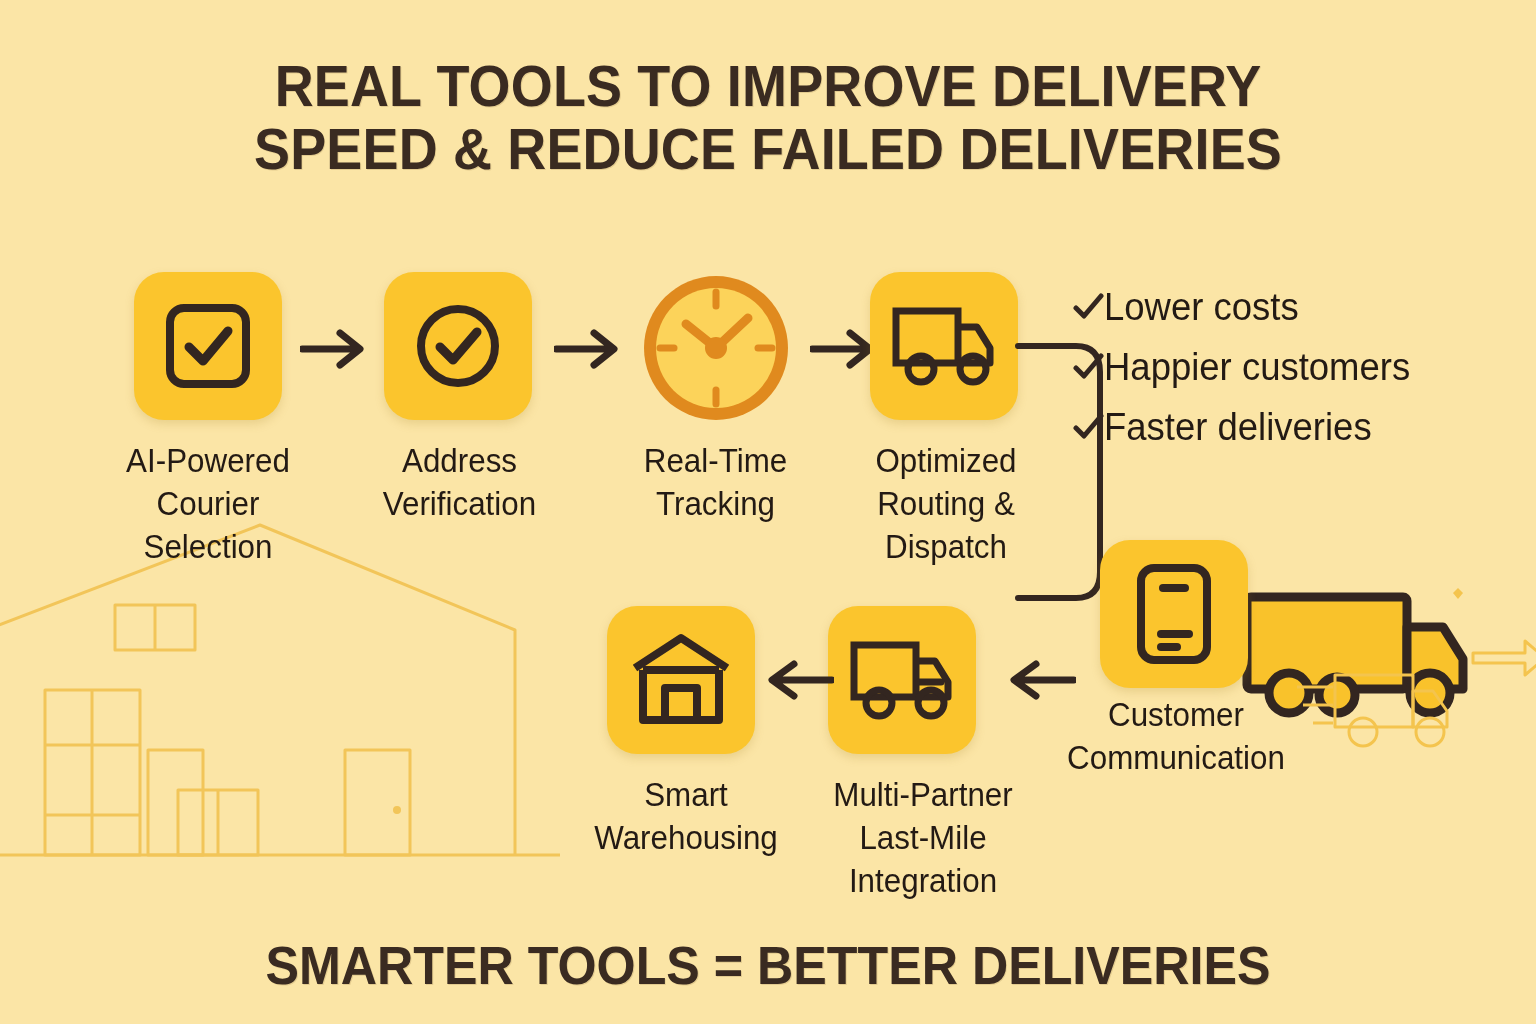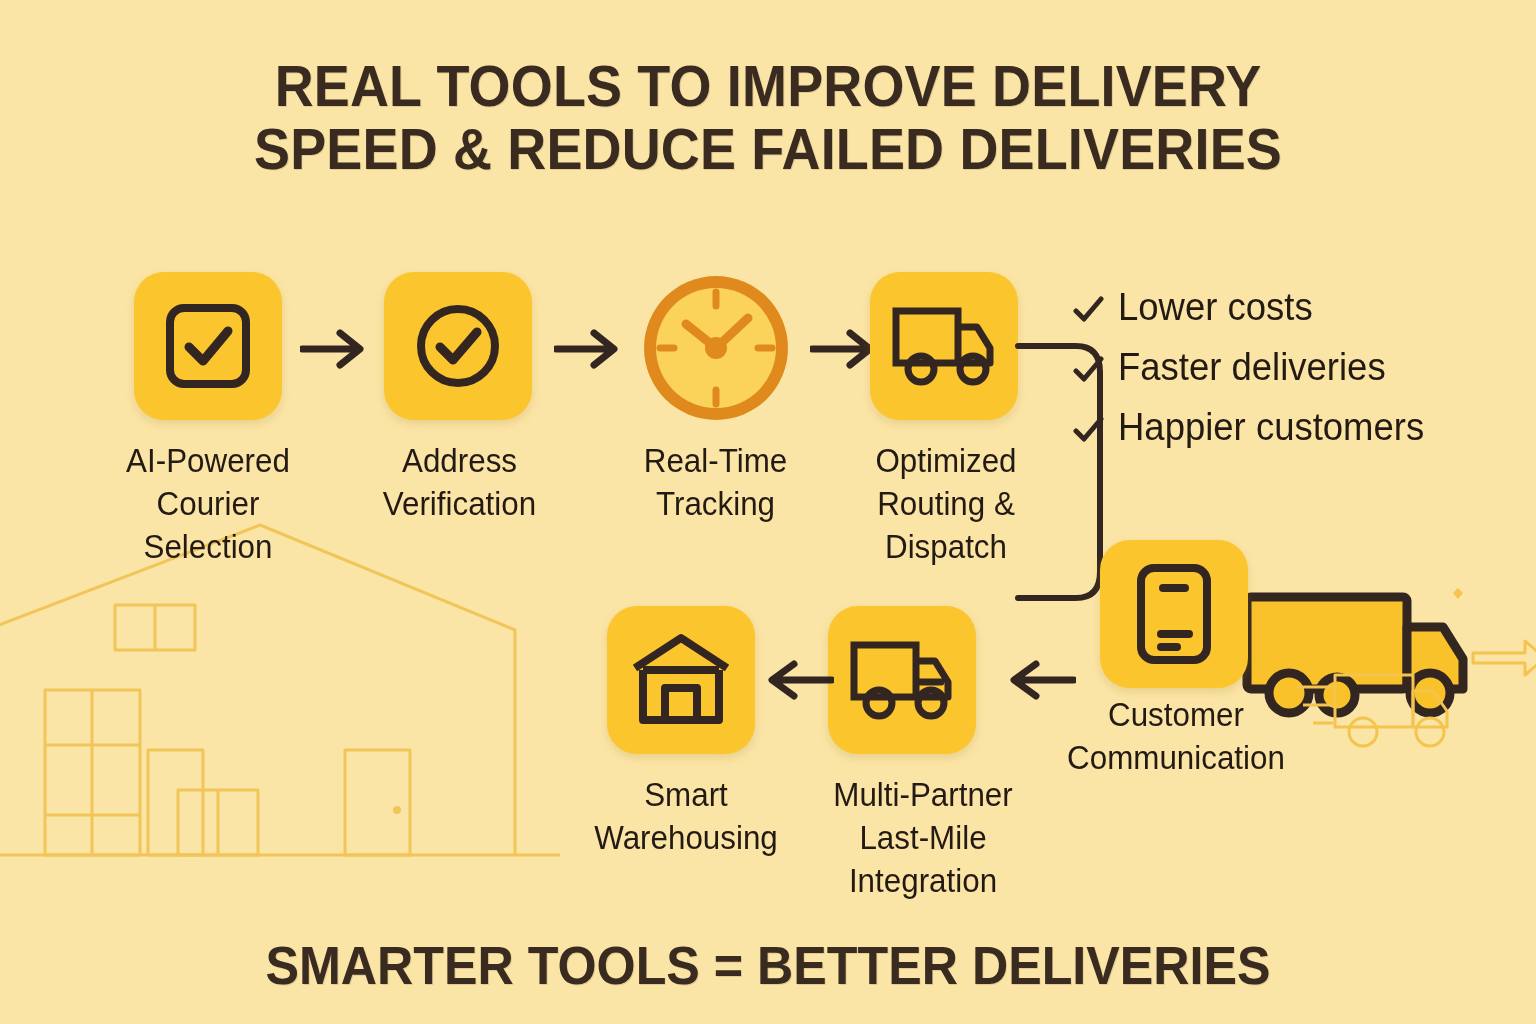--- a/index.html
+++ b/index.html
@@ -64,21 +64,21 @@
     width:152px;height:152px;
   }
 
   
   .arrow{position:absolute;}
   .connector{position:absolute;}
 
   
   .benefits{position:absolute;left:1072px;top:288px;}
   .benefit{
-    display:flex;align-items:flex-end;gap:14px;
+    display:flex;align-items:center;gap:0;
     margin-bottom:22px;
   }
   .benefit-check{
     width:32px;height:32px;flex:0 0 32px;
     display:block;
   }
   .benefit-text{
     font-size:38px;
     line-height:1;
     color:#231A14;
@@ -205,27 +205,27 @@
     <div class="benefit">
       <svg class="benefit-check" viewBox="0 0 32 32">
         <path d="M4 17 L12 25 L29 5" fill="none" stroke="#332620" stroke-width="5" stroke-linecap="round" stroke-linejoin="round"></path>
       </svg>
       <span class="benefit-text">Lower costs</span>
     </div>
     <div class="benefit">
       <svg class="benefit-check" viewBox="0 0 32 32">
         <path d="M4 17 L12 25 L29 5" fill="none" stroke="#332620" stroke-width="5" stroke-linecap="round" stroke-linejoin="round"></path>
       </svg>
-      <span class="benefit-text">Faster deliveries</span>
+      <span class="benefit-text">Happier customers</span>
     </div>
     <div class="benefit">
       <svg class="benefit-check" viewBox="0 0 32 32">
         <path d="M4 17 L12 25 L29 5" fill="none" stroke="#332620" stroke-width="5" stroke-linecap="round" stroke-linejoin="round"></path>
       </svg>
-      <span class="benefit-text">Happier customers</span>
+      <span class="benefit-text">Faster deliveries</span>
     </div>
   </div>
 
   <div class="tile" style="left:1100px;top:540px;">
     <svg width="82" height="104" viewBox="0 0 82 104">
       <rect x="8" y="6" width="66" height="92" rx="13" fill="none" stroke="#332620" stroke-width="8"></rect>
       <path d="M30 26 L52 26" stroke="#332620" stroke-width="8" stroke-linecap="round"></path>
       <path d="M28 72 L56 72" stroke="#332620" stroke-width="8" stroke-linecap="round"></path>
       <path d="M28 85 L44 85" stroke="#332620" stroke-width="8" stroke-linecap="round"></path>
     </svg>

